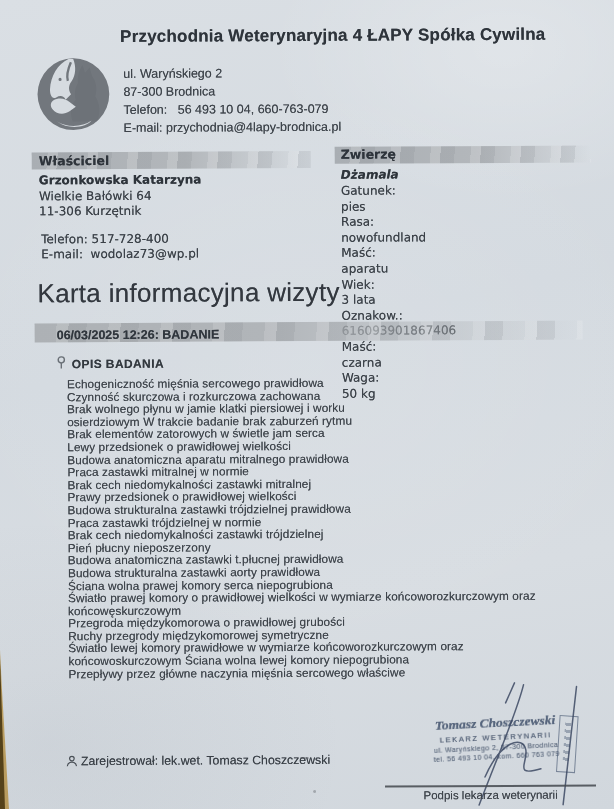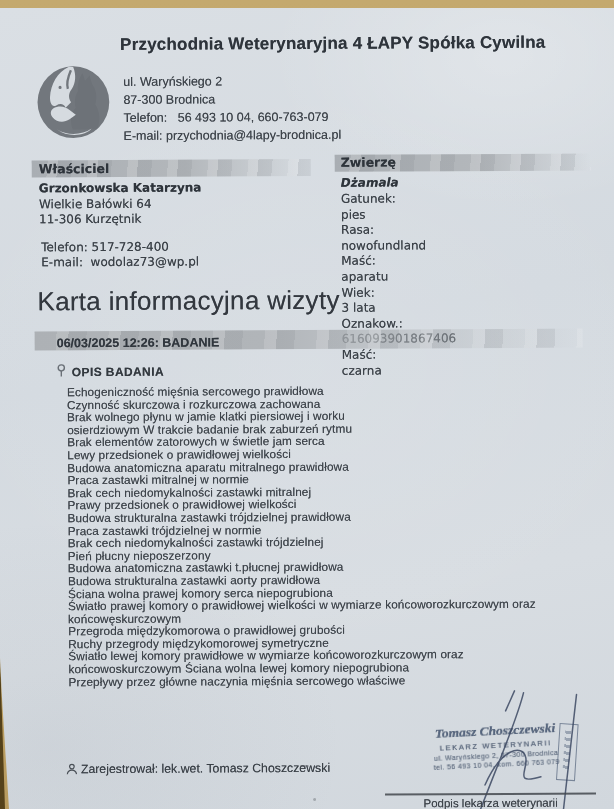--- a/index.html
+++ b/index.html
@@ -7,21 +7,21 @@
   .photo{position:relative;width:614px;height:809px;overflow:hidden;background:linear-gradient(100deg,#4a3a16 0%,#6b5222 55%,#8a6a2e 100%);}
   
   .paper-underlay{position:absolute;inset:0;background:linear-gradient(180deg,#c4a96e,#b99c5f);
     clip-path:polygon(0 0,100% 0,100% 100%,5px 100%,0 655px);}
   .paper{position:absolute;inset:0;
     background:
       radial-gradient(ellipse 340px 220px at 82% 6%, rgba(255,255,255,.22), transparent 70%),
       radial-gradient(ellipse 420px 320px at 8% 92%, rgba(130,140,152,.10), transparent 70%),
       radial-gradient(ellipse 500px 400px at 50% 45%, rgba(255,255,255,.10), transparent 75%),
       linear-gradient(168deg,#dadfe4 0%,#d4dae0 42%,#d8dde2 72%,#d1d7dd 100%);
-    clip-path:polygon(0 0,100% 0,100% 100%,9px 100%,2px 690px,0 650px);margin-top:8px;}
+    clip-path:polygon(0 0,100% 0,100% 100%,9px 100%,2px 690px,0 650px);}
   .content{position:absolute;inset:0;transform:rotate(-0.3deg);transform-origin:300px 400px;color:#3b4148;}
   .abs{position:absolute;}
   .scan{text-shadow:0 0 .5px rgba(62,68,75,.75);}
   
   .clinic-name{left:122px;top:26px;width:480px;font-size:17px;font-weight:bold;color:#2e343b;letter-spacing:.2px;}
   .clinic-lines{left:125px;top:64px;font-size:12.5px;line-height:18px;color:#3d434a;}
   
   .bar{height:17px;
     background:
       repeating-linear-gradient(95deg, rgba(255,255,255,0) 0 16px, rgba(255,255,255,.16) 16px 26px, rgba(115,120,126,.14) 26px 40px),
@@ -113,20 +113,24 @@
           <span class="lbl">Wiek:</span>
           <span>3 lata</span>
         </div>
           <div class="field-row">
           <span class="lbl">Oznakow.:</span>
           <span>616093901867406</span>
         </div>
           <div class="field-row">
           <span class="lbl">Maść:</span>
           <span>czarna</span>
+        </div>
+          <div class="field-row">
+          <span class="lbl">Waga:</span>
+          <span>50 kg</span>
         </div>
         </div>
 
       <div class="abs doc-title">Karta informacyjna wizyty</div>
       <div class="abs visit-bar">
         <span>06/03/2025 12:26: BADANIE</span>
       </div>
 
       <svg class="abs" style="left:57px;top:355px;width:9px;height:13px;" viewBox="0 0 9 13">
         <circle cx="4.5" cy="3.6" r="3.1" fill="none" stroke="#6a7077" stroke-width="1.4"></circle>

